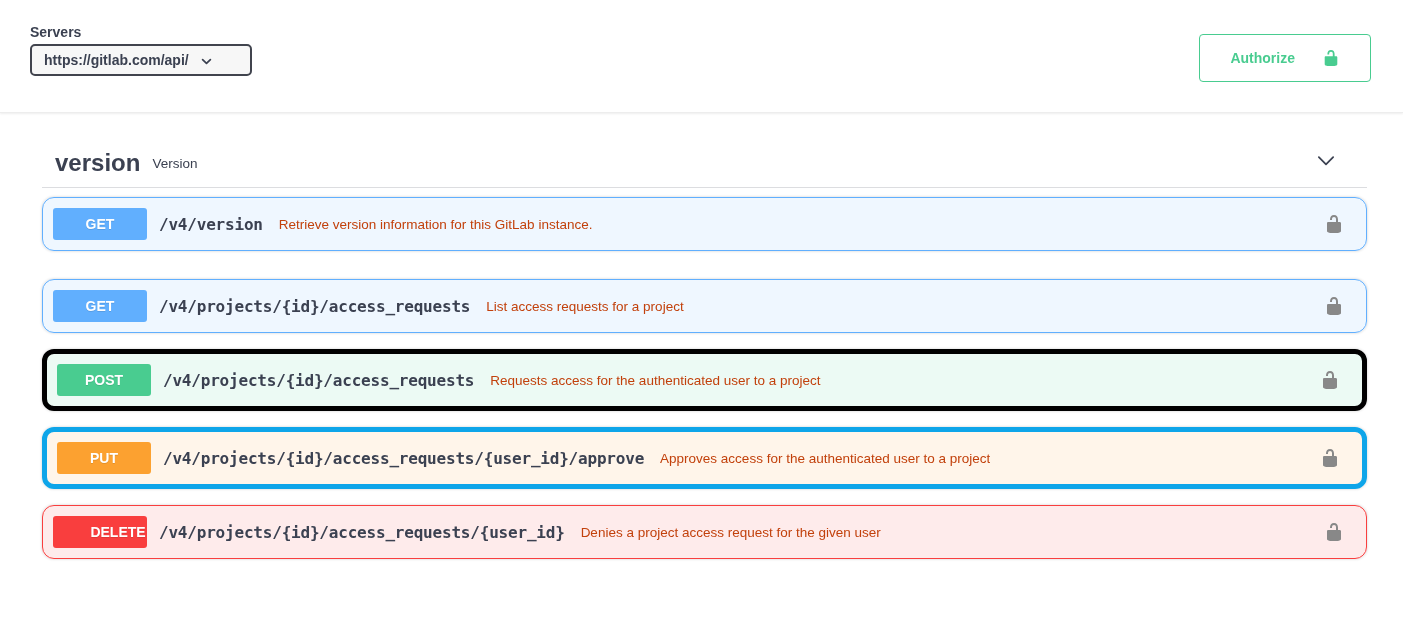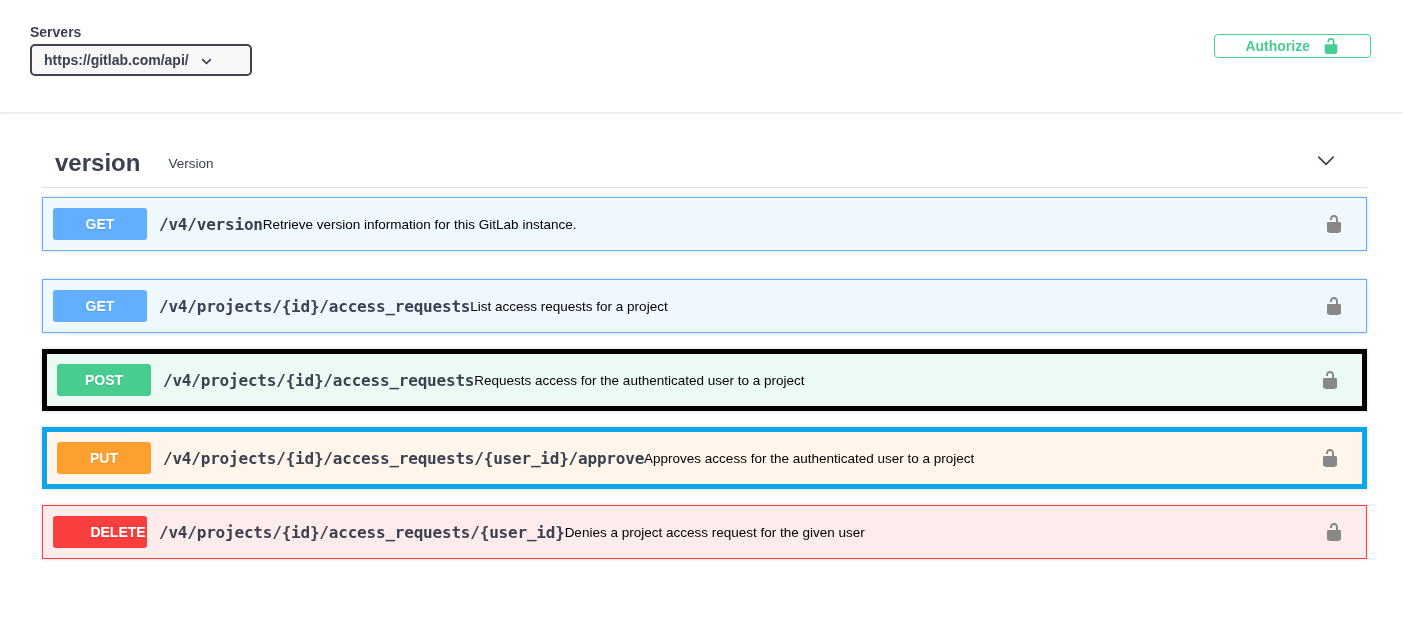--- a/index.html
+++ b/index.html
@@ -26,48 +26,47 @@
     background: #f7f7f7;
     -webkit-appearance: none; appearance: none;
     cursor: pointer;
   }
   .server-select-wrap .select-chevron {
     position: absolute; right: 10px; top: 10px; pointer-events: none;
   }
 
   .authorize-btn {
     margin-top: 10px;
-    display: flex; align-items: center; gap: 12px;
+    display: flex; align-items: center; gap: 27px;
     padding: 8px 30px;
     background: transparent;
     border: 1.5px solid #49cc90; border-radius: 4px;
     color: #49cc90; font-family: "Liberation Sans", sans-serif;
     font-size: 14px; font-weight: bold;
     cursor: pointer; line-height: 1;
-    height: 24px;
+    height: 48px;
   }
 
   
   .content { padding: 26px 36px 0 42px; }
 
   .section-header {
     display: flex; align-items: center;
     padding: 10px 30px 10px 13px;
     border-bottom: 1px solid rgba(59,65,81,.18);
     margin-bottom: 9px;
     cursor: pointer;
-    gap: 16px;
   }
   .section-title { font-size: 24px; font-weight: bold; color: #3b4151; }
   .section-desc { font-size: 13.5px; color: #3b4151; margin-left: 12px; }
   .section-chevron { margin-left: auto; }
 
   .opblock {
     display: flex; align-items: center;
-    border-radius: 0;
+    border-radius: 12px;
     padding: 10px;
     margin-bottom: 16px;
     box-shadow: 0 0 3px rgba(0,0,0,.19);
     cursor: pointer;
   }
   .opblock.get    { background: rgba(97,175,254,.10);  border: 1px solid #61affe; }
   .opblock.post   { background: rgba(73,204,144,.10);  border: 5px solid #000000; }
   .opblock.put    { background: rgba(252,161,48,.10);  border: 5px solid #0ea5e9; }
   .opblock.delete { background: rgba(249,62,62,.10);   border: 1px solid #f93e3e; }
 
@@ -85,21 +84,22 @@
   .delete .opblock-method { background: #f93e3e; padding-left: 36px; }
 
   .opblock-path {
     margin-left: 12px;
     font-family: "DejaVu Sans Mono", monospace;
     font-size: 16px; font-weight: bold; color: #3b4151;
     letter-spacing: -0.2px;
     white-space: nowrap;
   }
   .opblock-summary {
-    font-size: 13.5px; color: #000000;
+    margin-left: 16px;
+    font-size: 13.5px; color: #c2410c;
     white-space: nowrap; overflow: hidden; text-overflow: ellipsis;
   }
   .lock-btn {
     margin-left: auto; margin-right: 12px;
     background: none; border: none; cursor: pointer;
     display: flex; align-items: center; flex: 0 0 auto;
   }
 
   .section-gap { height: 12px; }
 </style>

